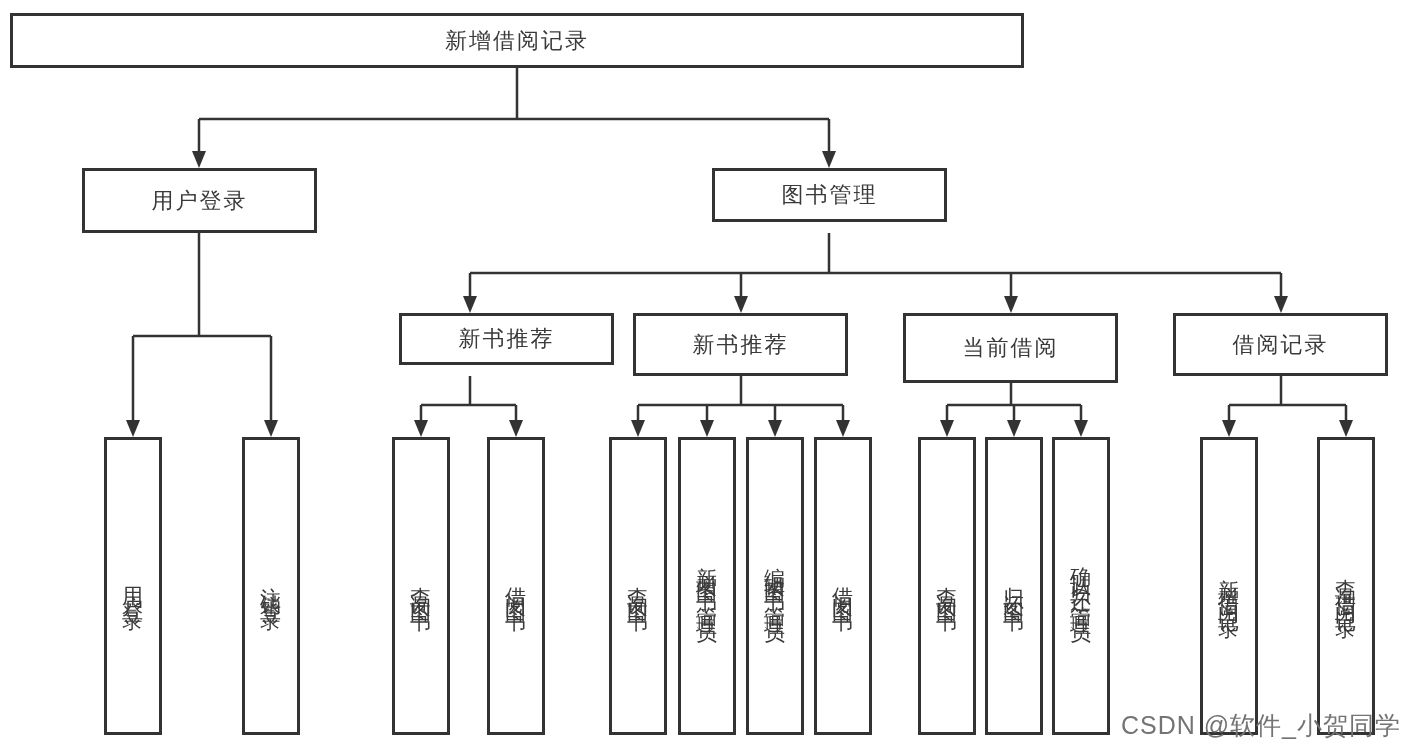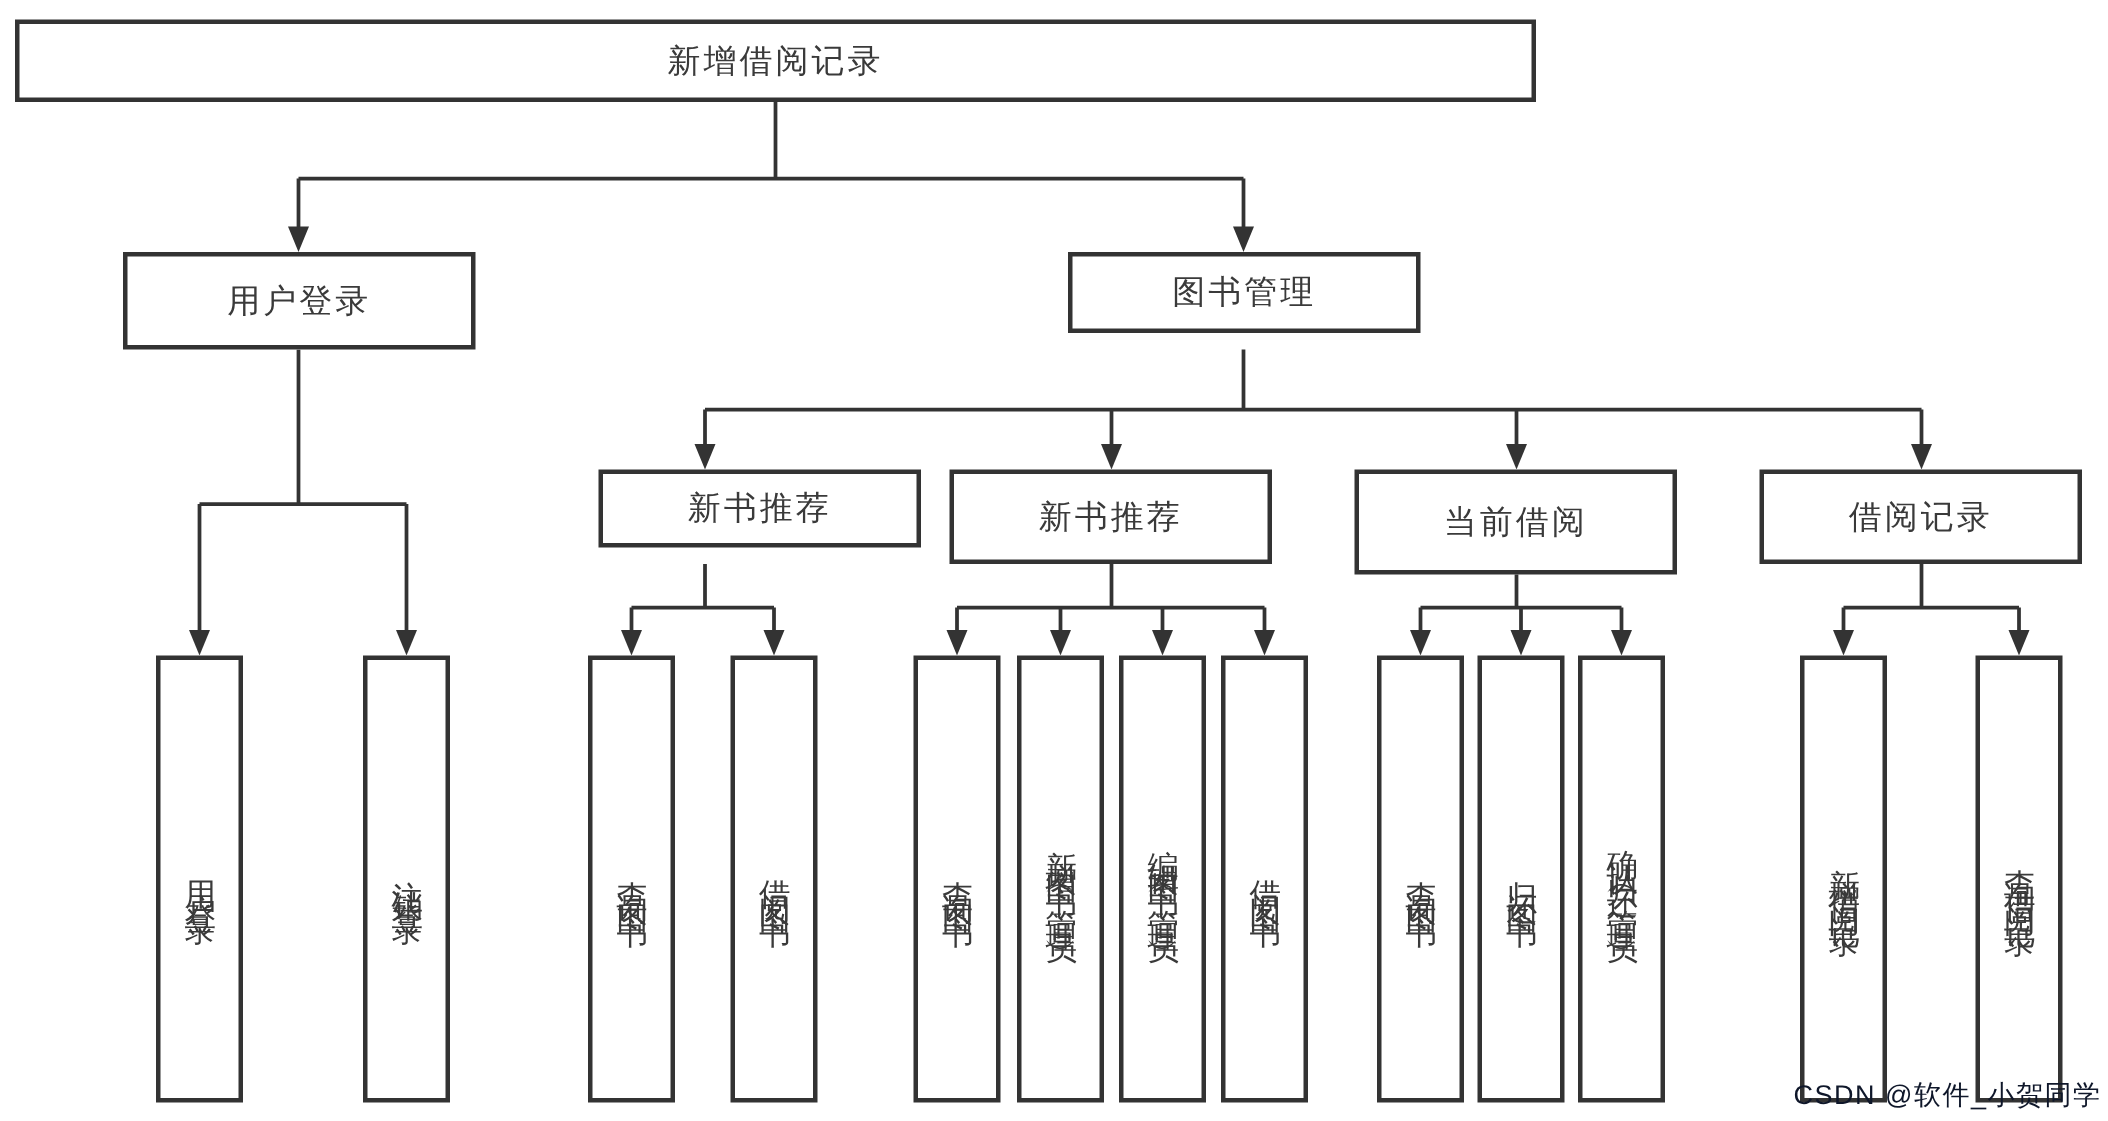--- a/index.html
+++ b/index.html
@@ -25,21 +25,21 @@
     width:58px;height:298px;
     border:3px solid #333333;background:#ffffff;
     display:flex;align-items:center;justify-content:center;
     writing-mode:vertical-rl;
     font-size:21px;letter-spacing:8px;color:#3a3a3a;
     line-height:1;
   }
   .watermark{
     position:absolute;z-index:3;
     right:4px;bottom:5px;
-    font-size:18px;color:#0f172a;
+    font-size:25px;color:#737373;
     letter-spacing:1px;
     white-space:nowrap;
   }
 </style>
 </head>
 <body>
 
 <div id="stage">
 
   <svg id="wires" width="1405" height="747" viewBox="0 0 1405 747">

